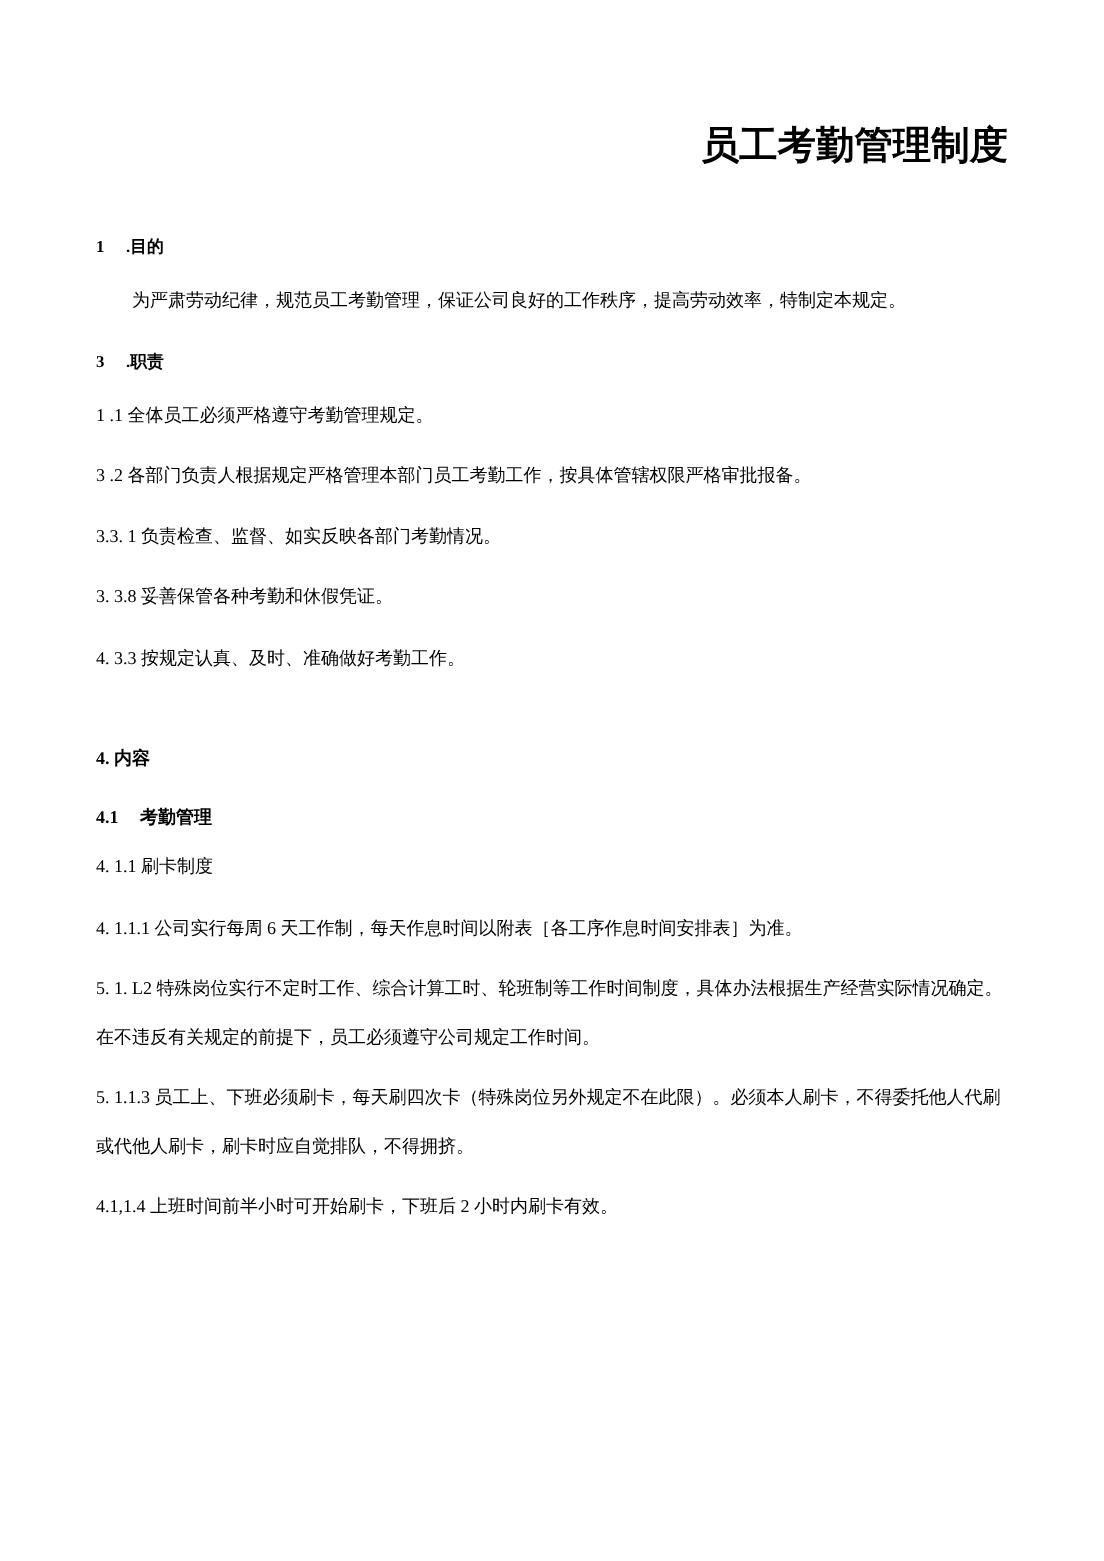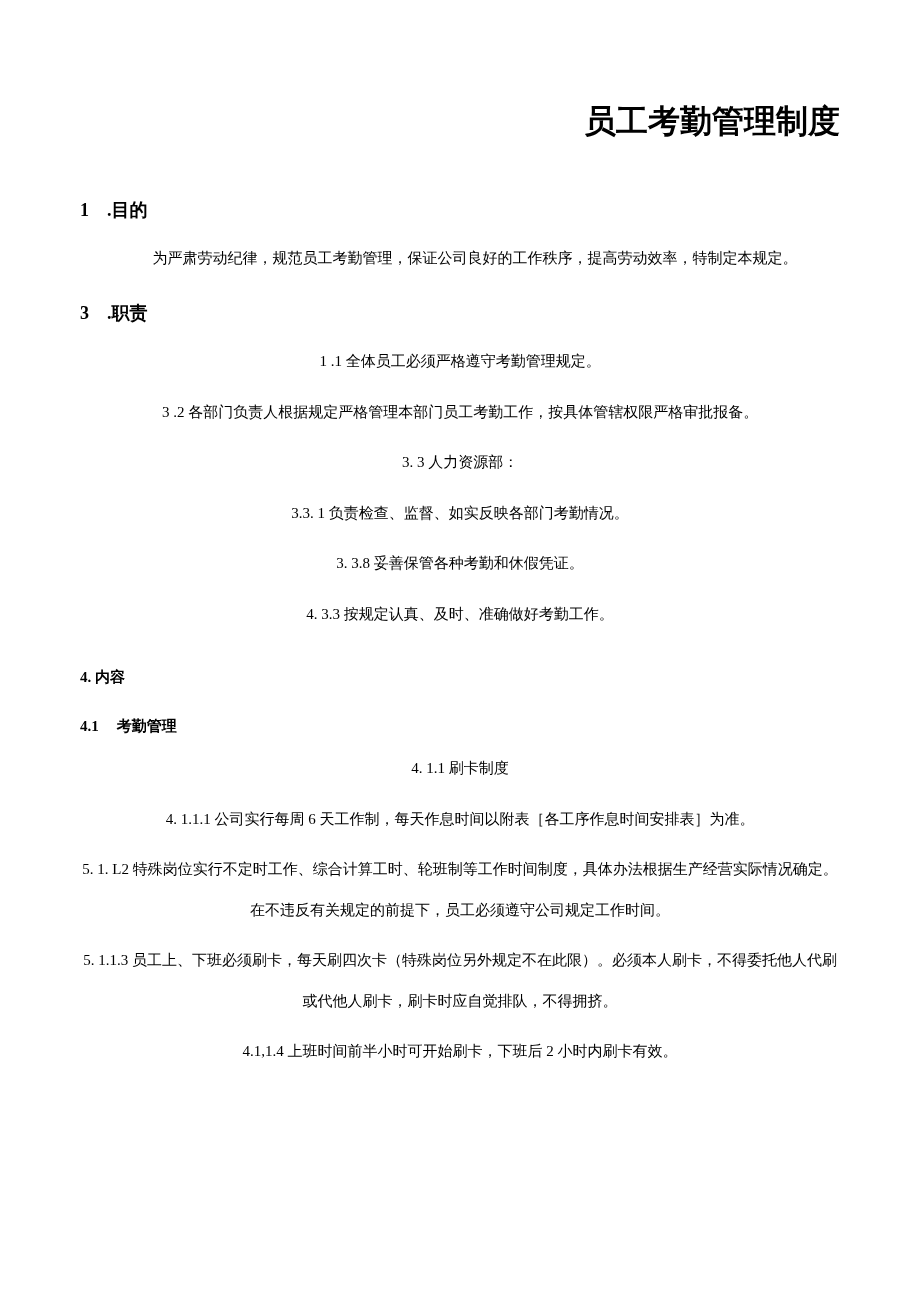--- a/index.html
+++ b/index.html
@@ -15,33 +15,32 @@
     }
     h1 {
       text-align: right;
       font-size: 32px;
       font-weight: bold;
       margin: 0 0 50px 0;
       font-family: "SimHei", "黑体", sans-serif;
     }
     .section-heading {
       font-weight: bold;
-      font-size: 18px;
+      font-size: 14px;
       margin: 24px 0 18px 0;
       line-height: 1.8;
     }
     .section-heading .num {
       display: inline-block;
       margin-right: 18px;
     }
     .body-text {
       font-size: 15px;
       line-height: 1.9;
       margin: 0 0 22px 0;
-      text-align: center;
     }
     .indented {
       text-indent: 2em;
     }
     .sub-heading {
       font-weight: bold;
       font-size: 15px;
       margin: 30px 0 18px 0;
     }
     .sub-heading .num {
@@ -60,26 +59,25 @@
     <span class="num">1</span><span>.目的</span>
   </div>
   <p class="body-text indented">为严肃劳动纪律，规范员工考勤管理，保证公司良好的工作秩序，提高劳动效率，特制定本规定。</p>
 
 
   <div class="section-heading">
     <span class="num">3</span><span>.职责</span>
   </div>
   <p class="body-text">1   .1 全体员工必须严格遵守考勤管理规定。</p>
   <p class="body-text">3   .2 各部门负责人根据规定严格管理本部门员工考勤工作，按具体管辖权限严格审批报备。</p>
-  <p class="body-text">3.   3 人力资源部：</p>
   <p class="body-text">3.3.   1 负责检查、监督、如实反映各部门考勤情况。</p>
   <p class="body-text">3.   3.8 妥善保管各种考勤和休假凭证。</p>
   <p class="body-text">4.   3.3 按规定认真、及时、准确做好考勤工作。</p>
 
-  <div class="sub-heading" style="margin-top:40px;">4. 内容</div>
+  <div class="sub-heading" style="margin-top:60px;">4. 内容</div>
 
   <div class="sub-heading">
     <span class="num">4.1</span><span>考勤管理</span>
   </div>
 
   <p class="body-text">4.   1.1 刷卡制度</p>
   <p class="body-text" style="">4.   1.1.1 公司实行每周 6 天工作制，每天作息时间以附表［各工序作息时间安排表］为准。</p>
   <p class="body-text" style="margin-bottom:12px;">5.   1. L2 特殊岗位实行不定时工作、综合计算工时、轮班制等工作时间制度，具体办法根据生产经营实际情况确定。</p>
   <p class="body-text">在不违反有关规定的前提下，员工必须遵守公司规定工作时间。</p>
   <p class="body-text" style="margin-bottom:12px;">5.   1.1.3 员工上、下班必须刷卡，每天刷四次卡（特殊岗位另外规定不在此限）。必须本人刷卡，不得委托他人代刷</p>

